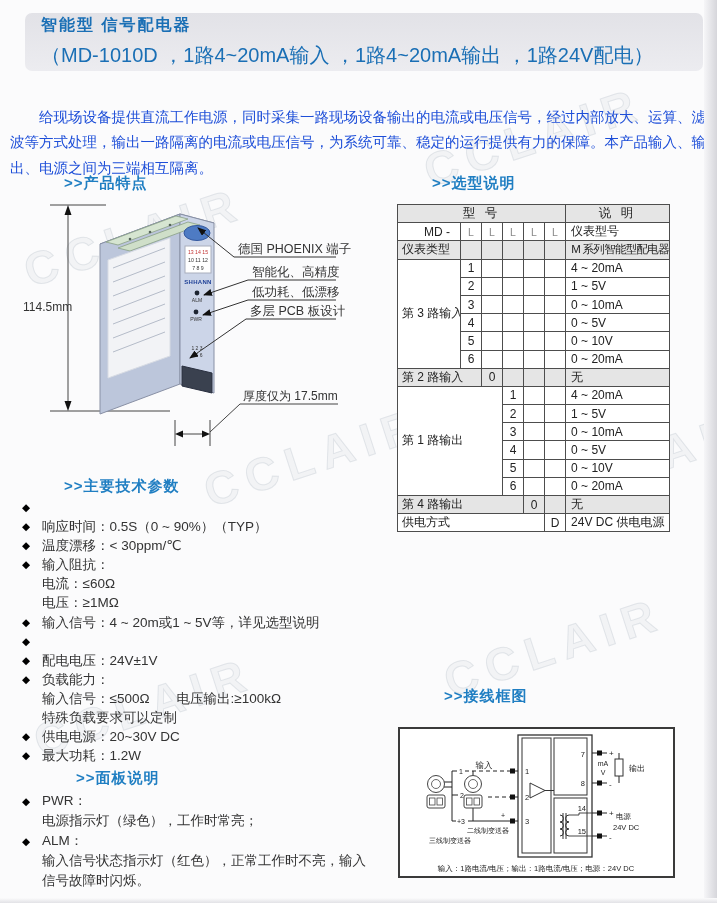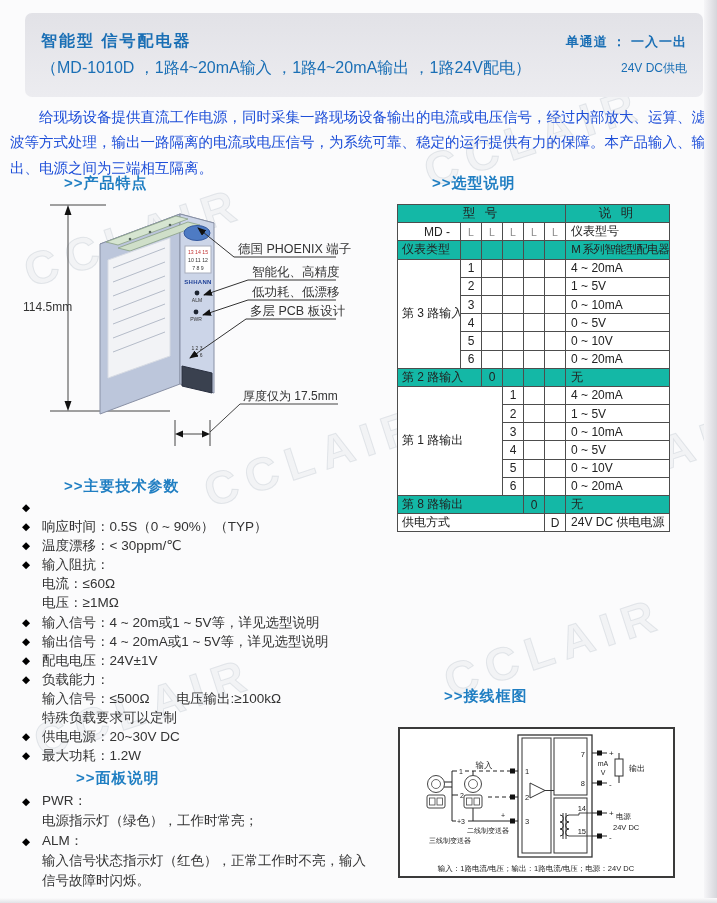--- a/index.html
+++ b/index.html
@@ -10,27 +10,27 @@
     color:#333;
   }
   .edge-r{position:absolute;right:0;top:0;width:13px;height:903px;
     background:linear-gradient(to right,#f6f6f8,#d6d6db);}
   .edge-b{position:absolute;left:0;bottom:0;width:717px;height:5px;
     background:linear-gradient(#fbfbfc,#e2e2e6);}
   .wm{position:absolute;font-size:46px;font-weight:bold;letter-spacing:9px;
     color:rgba(168,178,190,0.10);-webkit-text-stroke:1px rgba(150,162,176,0.22);
     transform:rotate(-18deg);white-space:nowrap;pointer-events:none;}
   
-  .header{position:absolute;left:25px;top:13px;width:678px;height:84px;
+  .header{position:absolute;left:25px;top:13px;width:678px;height:58px;
     background:linear-gradient(180deg,#e2e2e7,#eccheck 0%,#ececf0 100%);
     background:linear-gradient(180deg,#e2e2e7,#ececf0);
     border-radius:7px;display:flex;justify-content:space-between;align-items:center;
     padding:0 16px;box-sizing:border-box;}
   .h-left .t1{color:#1a6fb5;font-size:16px;font-weight:bold;letter-spacing:2px;}
-  .h-left .t2{color:#1a6fb5;font-size:16px;margin-top:6px;}
+  .h-left .t2{color:#1a6fb5;font-size:20px;margin-top:6px;}
   .h-right{text-align:right;}
   .h-right .chan{color:#1a6fb5;font-size:13px;font-weight:bold;letter-spacing:1px;}
   .h-right .sup{color:#1a6fb5;font-size:12px;margin-top:9px;}
   
   .intro{position:absolute;left:10px;top:90px;width:699px;font-size:14.5px;
     line-height:1.78;text-indent:2em;color:#1d4ed8;}
   
   .sec{position:absolute;color:#1f7ec2;font-size:15px;font-weight:bold;letter-spacing:1px;margin-left:44px;}
   
   .list{position:absolute;}
@@ -38,21 +38,21 @@
   .row .b{width:20px;font-size:10.5px;color:#000;flex-shrink:0;}
   .row .t{white-space:nowrap;}
   .panel .row{height:auto;min-height:20px;line-height:20px;}
   .panel .row .t{white-space:normal;width:330px;}
   
   table.sel{position:absolute;left:397px;top:204px;border-collapse:collapse;
     table-layout:fixed;width:272px;background:#fff;}
   table.sel td{border:1px solid #4d4d4d;height:17.2px;font-size:12px;color:#222;
     padding:0;overflow:hidden;white-space:nowrap;}
   table.sel .th{text-align:center;font-size:12.5px;letter-spacing:3px;}
-  table.sel .shade td{background:#14b8a6;}
+  table.sel .shade td{background:#e5e5e5;}
   table.sel td.c{text-align:center;}
   table.sel td.ph{color:#8a8a8a;font-size:10.5px;}
   table.sel td.d{padding-left:5px;margin-top:16px;}
   table.sel td.lbl{padding-left:4px;}
   table.sel td.mdl{text-align:right;padding-right:10px;}
   table.sel td.tight{letter-spacing:-0.7px;font-size:11.5px;text-align:center;}
   
   .figure{position:absolute;left:20px;top:196px;width:360px;height:262px;}
   .wiring-box{position:absolute;left:398px;top:727px;width:277px;height:151px;}
   svg text{font-family:"Liberation Sans","DejaVu Sans",sans-serif;}
@@ -64,24 +64,20 @@
 <span class="wm" style="left:420px;top:110px">CCLAIR</span>
 <span class="wm" style="left:200px;top:430px">CCLAIR</span>
 <span class="wm" style="left:540px;top:430px">CCLAIR</span>
 <span class="wm" style="left:30px;top:680px">CCLAIR</span>
 <span class="wm" style="left:440px;top:620px">CCLAIR</span>
 
 <div class="header">
   <div class="h-left">
     <div class="t1">智能型 信号配电器</div>
     <div class="t2">（MD-1010D ，1路4~20mA输入 ，1路4~20mA输出 ，1路24V配电）</div>
-  </div>
-  <div class="h-right">
-    <div class="chan">单通道 ：  一入一出</div>
-    <div class="sup">24V DC供电</div>
   </div>
 </div>
 
 <p class="intro">给现场设备提供直流工作电源，同时采集一路现场设备输出的电流或电压信号，经过内部放大、运算、滤波等方式处理，输出一路隔离的电流或电压信号，为系统可靠、稳定的运行提供有力的保障。本产品输入、输出、电源之间为三端相互隔离。</p>
 
 <div class="sec" style="left:20px;top:174px">&gt;&gt;产品特点</div>
 <div class="sec" style="left:388px;top:174px">&gt;&gt;选型说明</div>
 <div class="sec" style="left:20px;top:477px">&gt;&gt;主要技术参数</div>
 <div class="sec" style="left:32px;top:769px">&gt;&gt;面板说明</div>
 <div class="sec" style="left:400px;top:687px">&gt;&gt;接线框图</div>
@@ -286,21 +282,21 @@
         <td class="c"></td>
         <td class="d">0 ~ 10V</td>
       </tr>
   <tr>
         <td class="c">6</td>
         <td class="c"></td>
         <td class="c"></td>
         <td class="d">0 ~ 20mA</td>
       </tr>
   <tr class="shade">
-    <td class="lbl" colspan="4">第 8 路输出</td>
+    <td class="lbl" colspan="4">第 4 路输出</td>
     <td class="c">0</td>
     <td class="c"></td>
     <td class="d">无</td>
   </tr>
   <tr>
     <td class="lbl" colspan="5">供电方式</td>
     <td class="c">D</td>
     <td class="d">24V DC 供电电源</td>
   </tr>
 </tbody>
@@ -329,21 +325,20 @@
   <div class="row">
       <span class="b"></span>
       <span class="t">电压：≥1MΩ</span>
     </div>
   <div class="row">
       <span class="b">◆</span>
       <span class="t">输入信号：4 ~ 20m或1 ~ 5V等，详见选型说明</span>
     </div>
   <div class="row">
       <span class="b">◆</span>
-      <span class="t">输出信号：4 ~ 20mA或1 ~ 5V等，详见选型说明</span>
     </div>
   <div class="row">
       <span class="b">◆</span>
       <span class="t">配电电压：24V±1V</span>
     </div>
   <div class="row">
       <span class="b">◆</span>
       <span class="t">负载能力：</span>
     </div>
   <div class="row">

